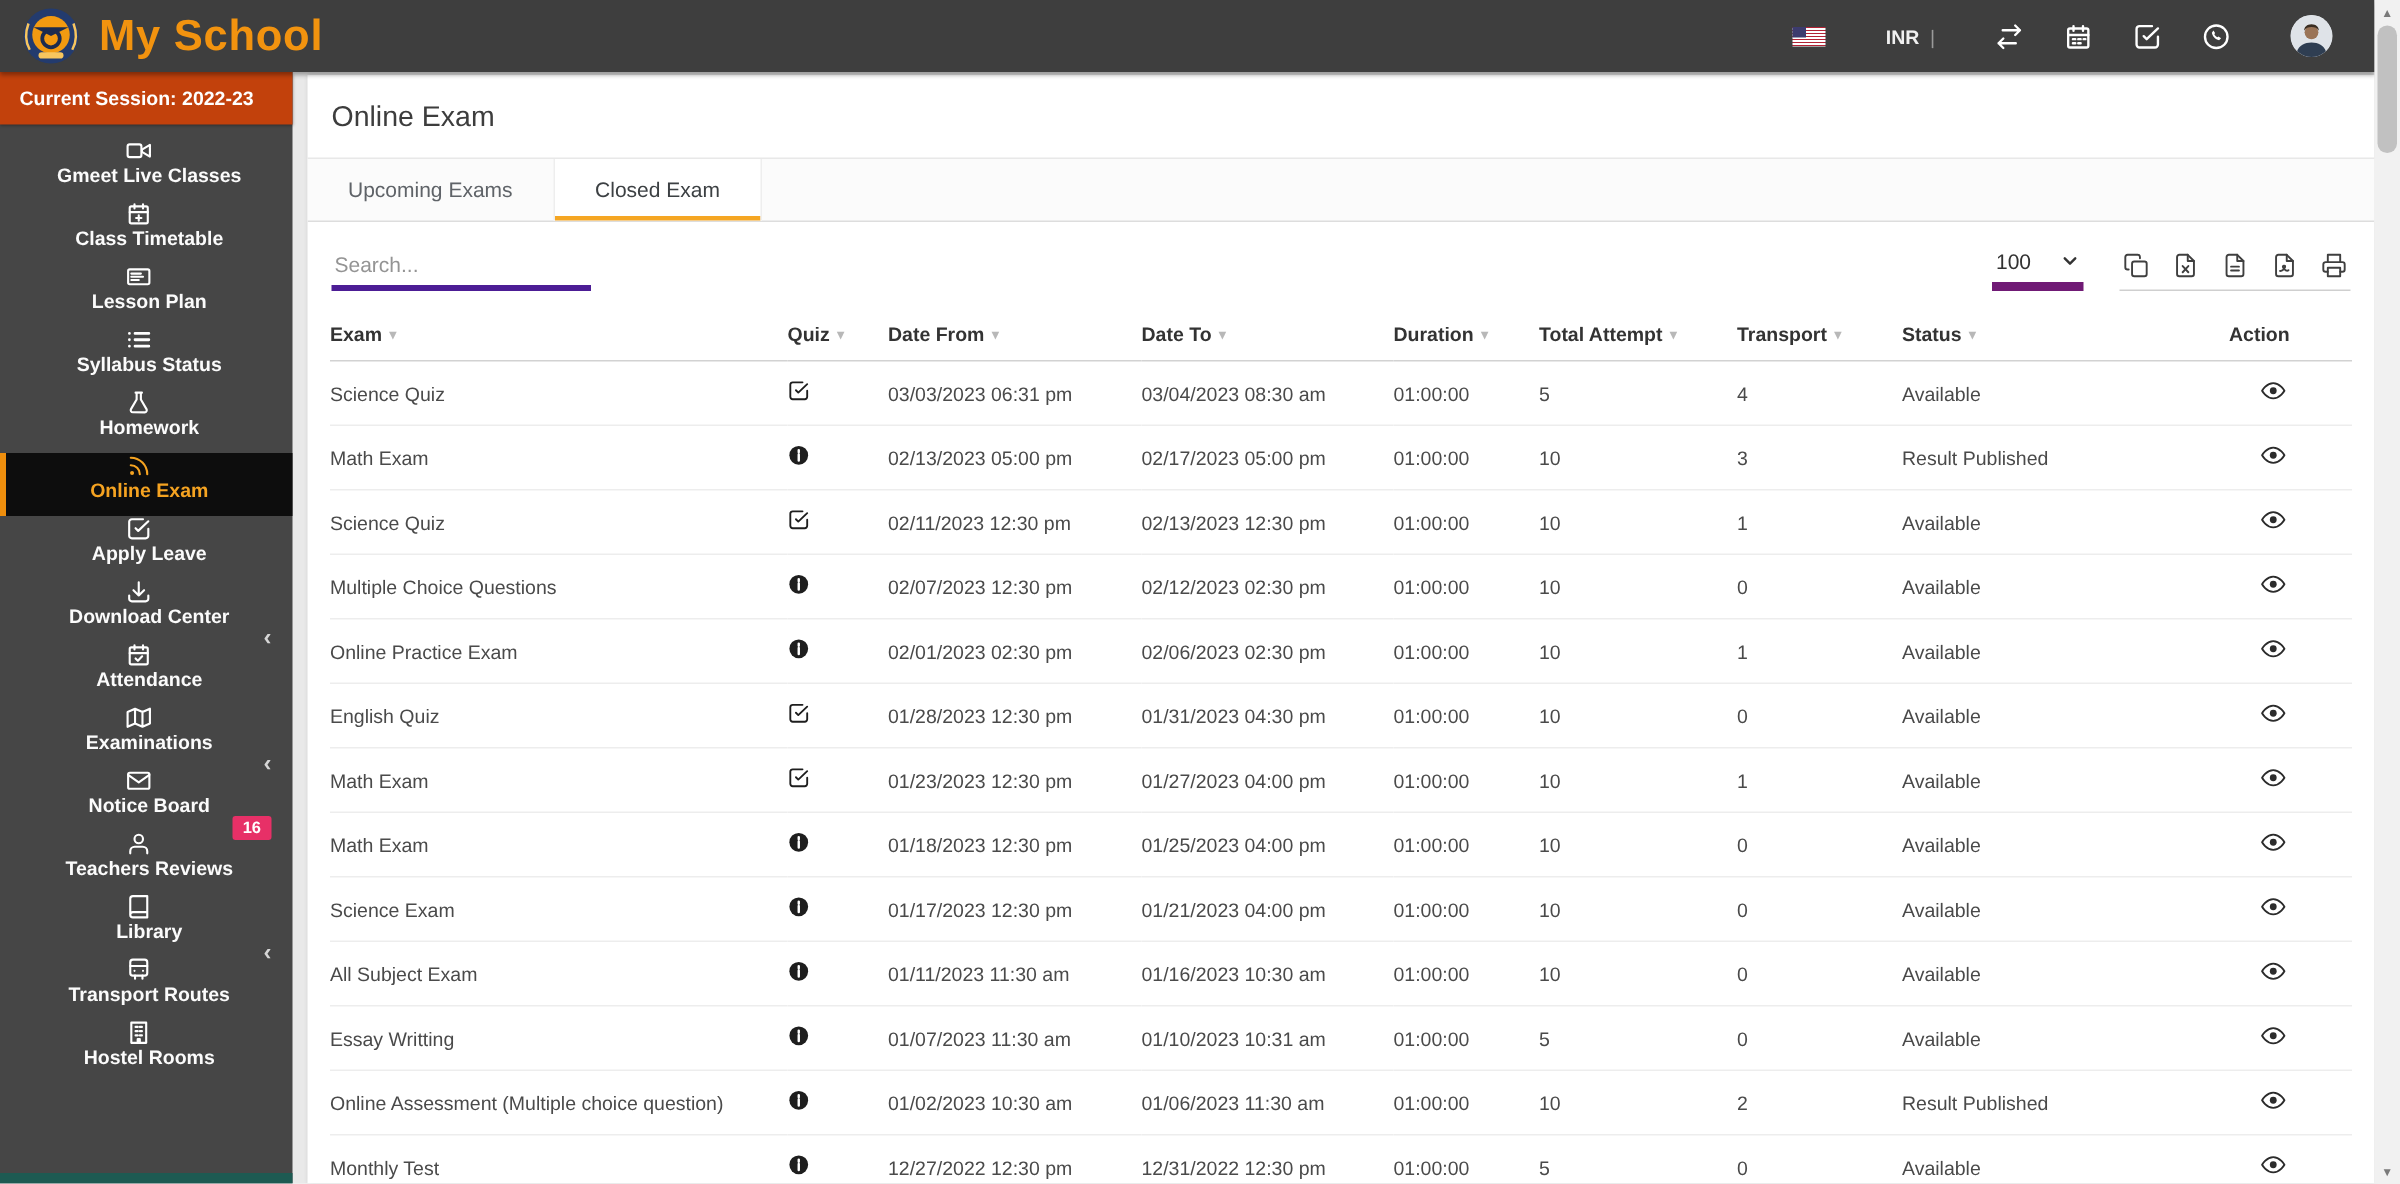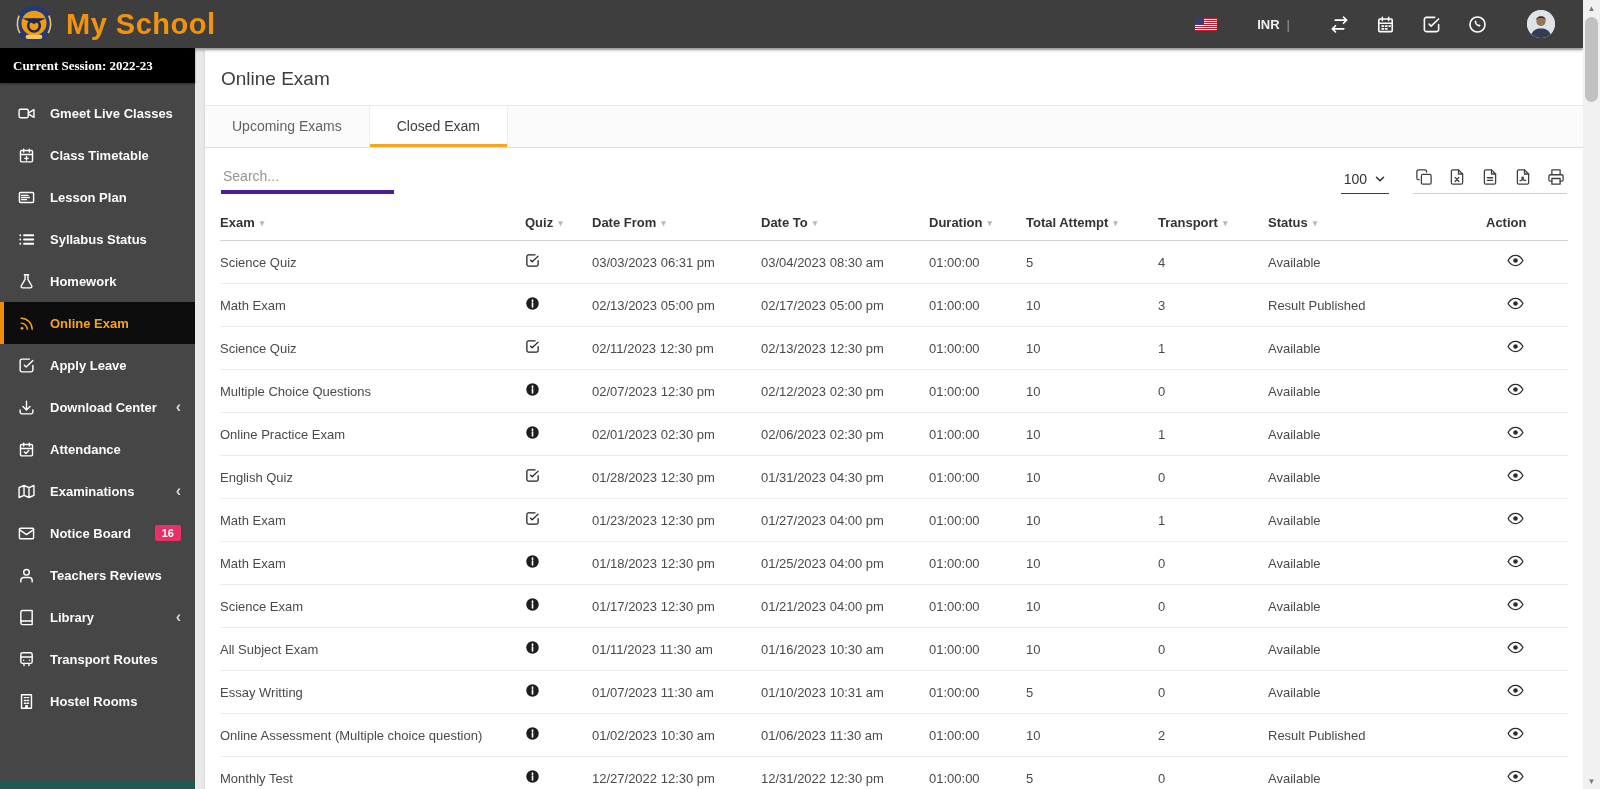--- a/index.html
+++ b/index.html
@@ -22,25 +22,25 @@
   .avatar { width:28px; height:28px; border-radius:50%; overflow:hidden; flex:none; cursor:pointer; background:#dfe3e8; }
 
   
   .scrollbar { position:absolute; top:0; right:0; width:17px; height:789px; background:#f1f1f1; z-index:9; }
   .sb-arrow { height:16px; display:flex; align-items:center; justify-content:center; color:#7a7a7a; font-size:8px; cursor:pointer; }
   .sb-arrow.down { position:absolute; bottom:0; left:0; right:0; }
   .sb-thumb { position:absolute; top:17px; left:2px; width:13px; height:85px; background:#c1c1c1; border-radius:7px; cursor:pointer; }
 
   
   .sidebar { position:absolute; top:48px; left:0; width:195px; height:741px; background:#464646; z-index:5; }
-  .session { height:35px; background:#000000; color:#fff; font-size:13px; font-weight:bold;
-             display:flex; align-items:center; padding:0 13px; box-shadow:0 1px 2px rgba(0,0,0,.35);font-family:Liberation Serif, serif; }
+  .session { height:35px; background:#c2410c; color:#fff; font-size:13px; font-weight:bold;
+             display:flex; align-items:center; padding:0 13px; box-shadow:0 1px 2px rgba(0,0,0,.35); }
   .side-list { padding-top:9px; }
   .side-item { height:42px; display:flex; align-items:center; padding:0 14px 0 18px;
-               color:#fbfbfb; font-size:13px; font-weight:bold; cursor:pointer; }
+               color:#fbfbfb; font-size:13px; font-weight:bold; cursor:pointer;flex-direction:column; }
   .side-item .sicon { width:17px; height:17px; margin-right:15px; color:#fff; flex:none; }
   .side-item .sicon svg { width:100%; height:100%; }
   .side-item.active { background:#0d0d0d; border-left:4px solid #ee8e0d; padding-left:14px; color:#f5a321; }
   .side-item.active .sicon { color:#f5a321; }
   .chev { margin-left:auto; color:#d6d6d6; font-size:16px; font-weight:bold; line-height:1; }
   .nbadge { margin-left:auto; background:#e73067; color:#fff; font-size:11px; font-weight:bold;
             padding:2px 7px; border-radius:2px; }
   .side-foot { position:absolute; bottom:0; left:0; width:100%; height:7px; background:#1d5a52; }
 
   
@@ -52,22 +52,22 @@
   .tab { padding:0 27px; line-height:41px; font-size:14px; color:#5f6368; background:transparent;
          border:none; cursor:pointer; font-family:inherit; }
   .tab.active { background:#fff; color:#3c4043; border-left:1px solid #eee; border-right:1px solid #eee;
                 box-shadow:inset 0 -3px 0 #f5a623; }
 
   .toolbar { display:flex; align-items:flex-end; padding:16px 16px 4px; }
   .search-input { border:none; border-bottom:4px solid #4c1d95; width:173px; font-size:14px;
                   padding:4px 2px 6px; color:#444; outline:none; font-family:inherit; background:transparent; }
   .search-input::placeholder { color:#949494; }
   .toolbar-right { margin-left:auto; display:flex; align-items:flex-end; gap:24px; }
-  .page-size { display:flex; align-items:center; gap:7px; font-size:14px; color:#333;
-               border-bottom:1px solid #701a75; padding:0 3px 6px; cursor:pointer;justify-content:center; }
+  .page-size { display:flex; align-items:center; gap:20px; font-size:14px; color:#333;
+               border-bottom:6px solid #701a75; padding:0 3px 6px; cursor:pointer;justify-content:center; }
   .page-size .dd { width:12px; height:12px; color:#333; }
   .page-size .dd svg { width:100%; height:100%; }
   .exports { display:flex; gap:15px; border-bottom:1px solid #cfcfcf; padding:0 2px 7px; }
   .ebtn { width:18px; height:18px; color:#3f3f3f; cursor:pointer; }
   .ebtn svg { width:100%; height:100%; stroke-width:1.7; }
 
   .table-wrap { padding:4px 15px 0; }
   table { width:100%; border-collapse:collapse; table-layout:fixed; }
   th { text-align:left; font-size:13px; color:#333; font-weight:bold;
        padding:13px 4px 10px 0; border-bottom:1px solid #d2d2d2; white-space:nowrap; cursor:pointer; }

